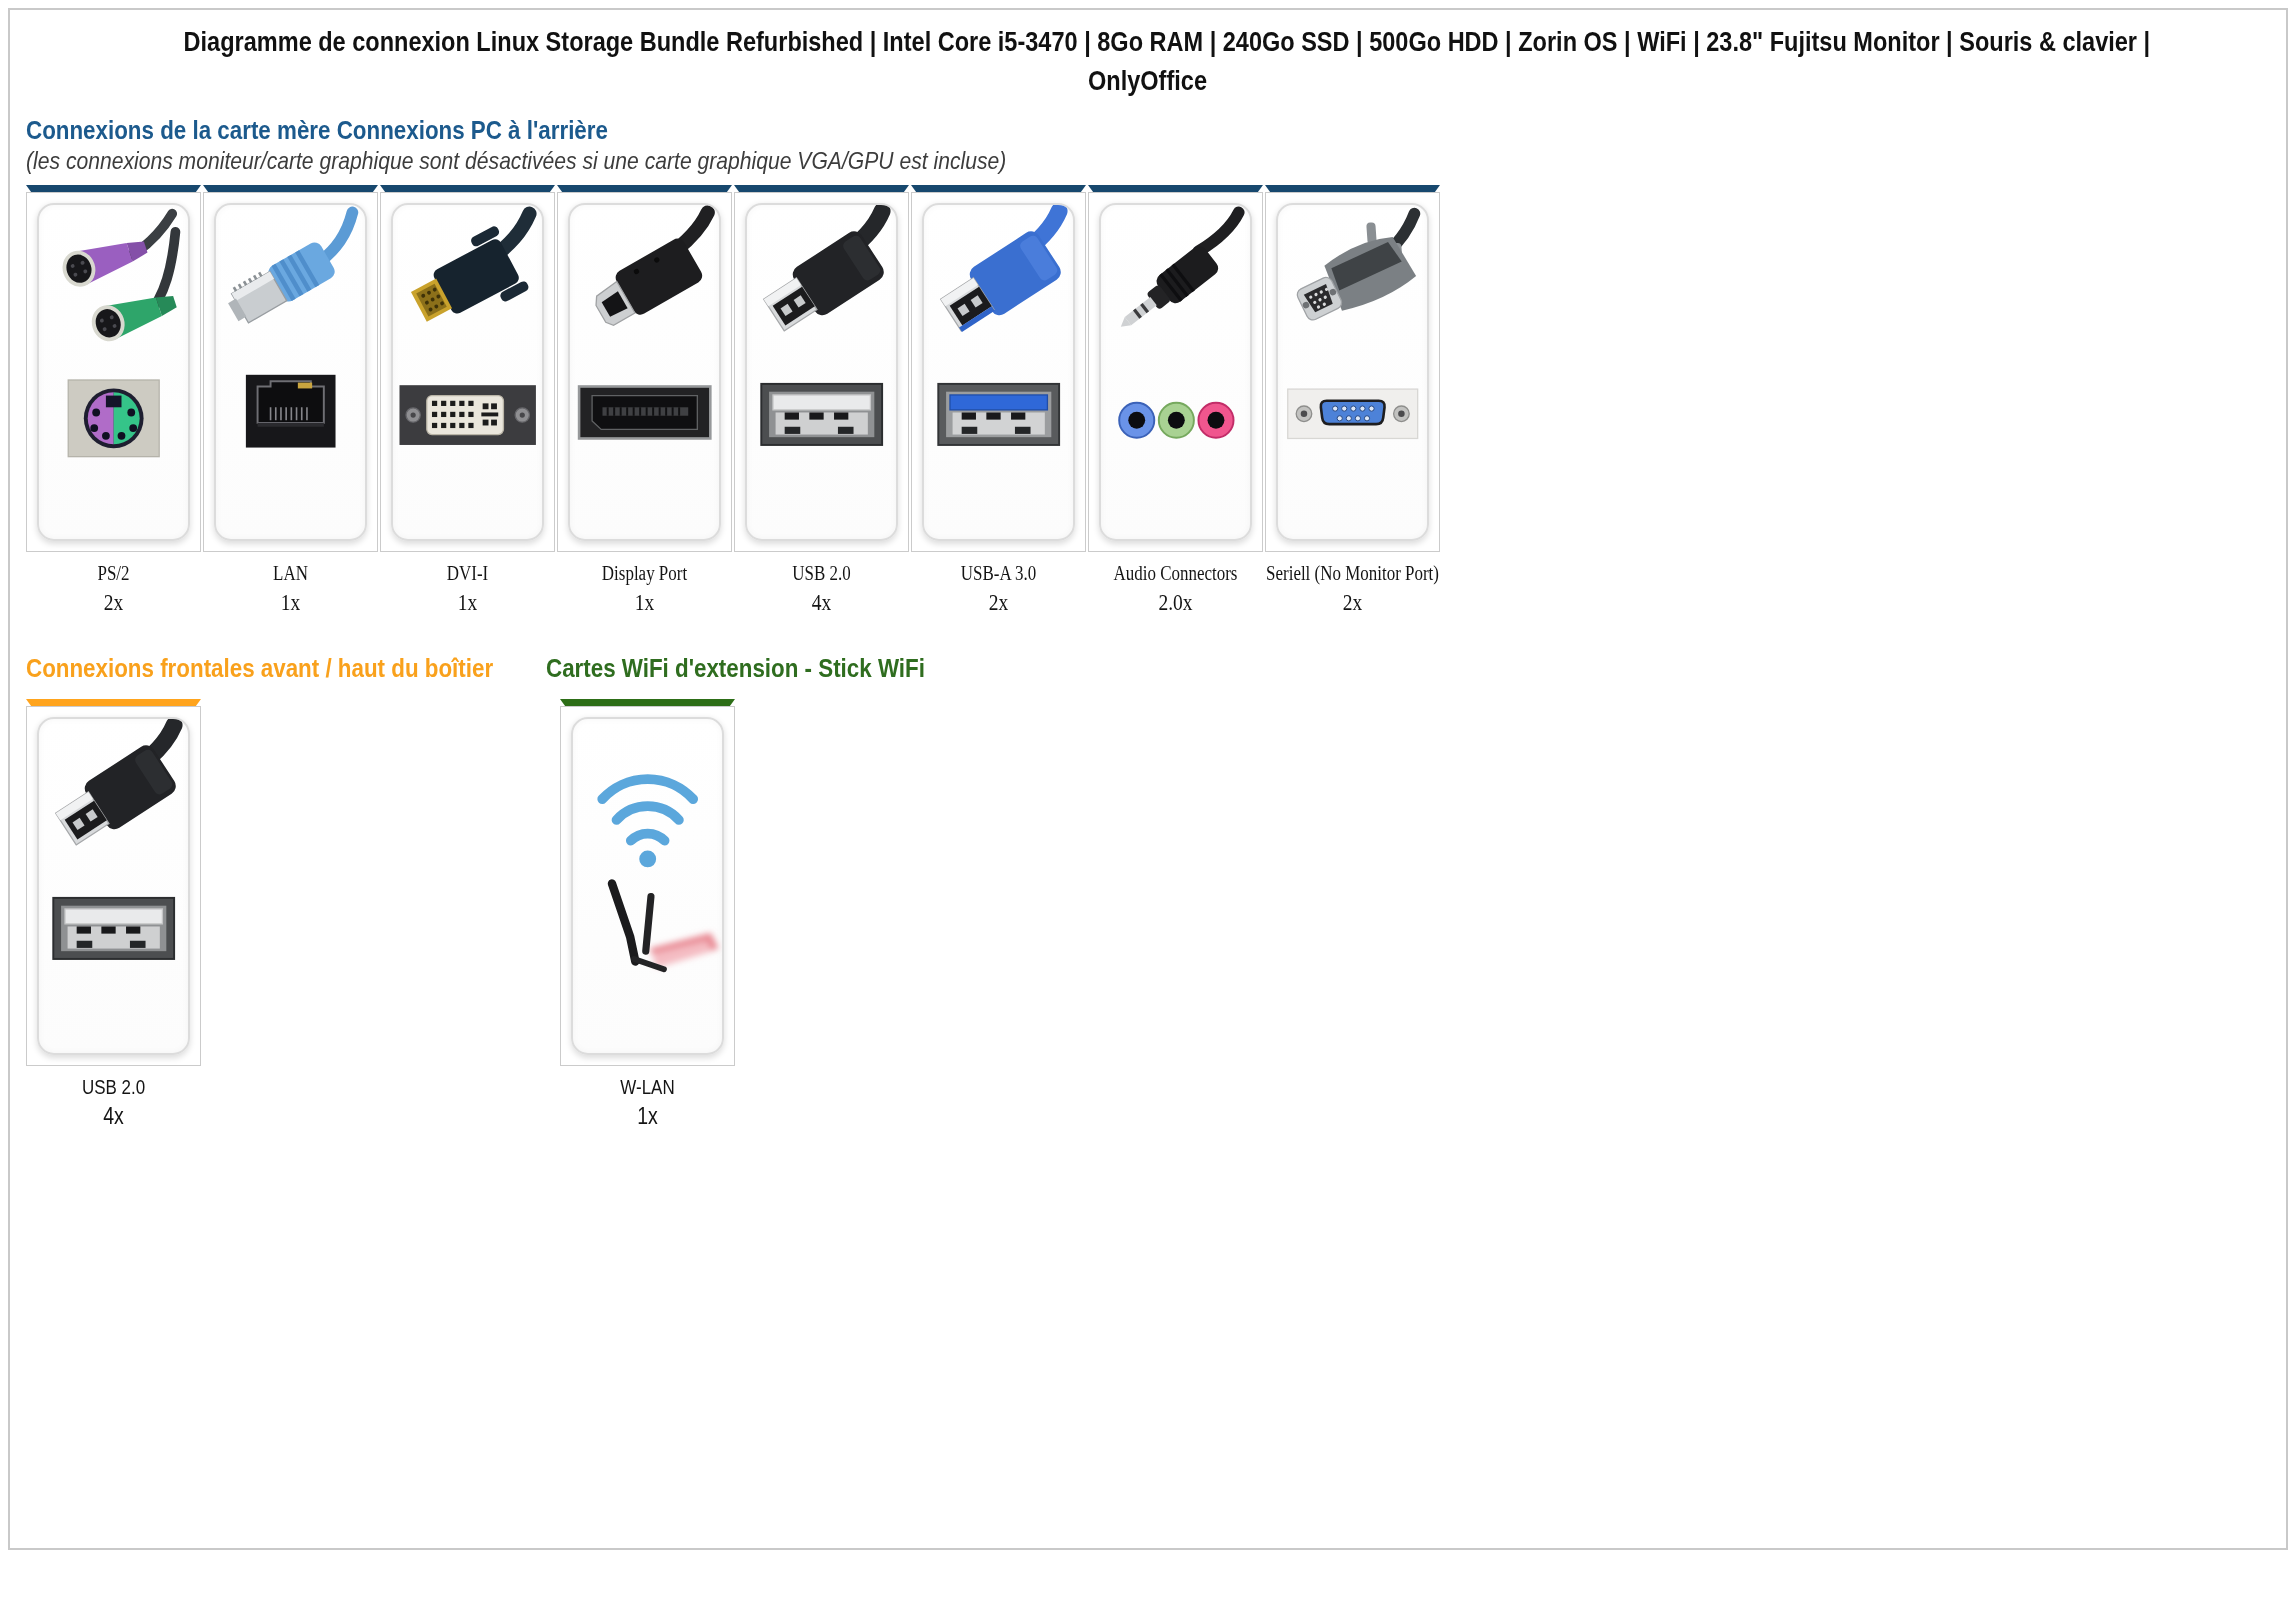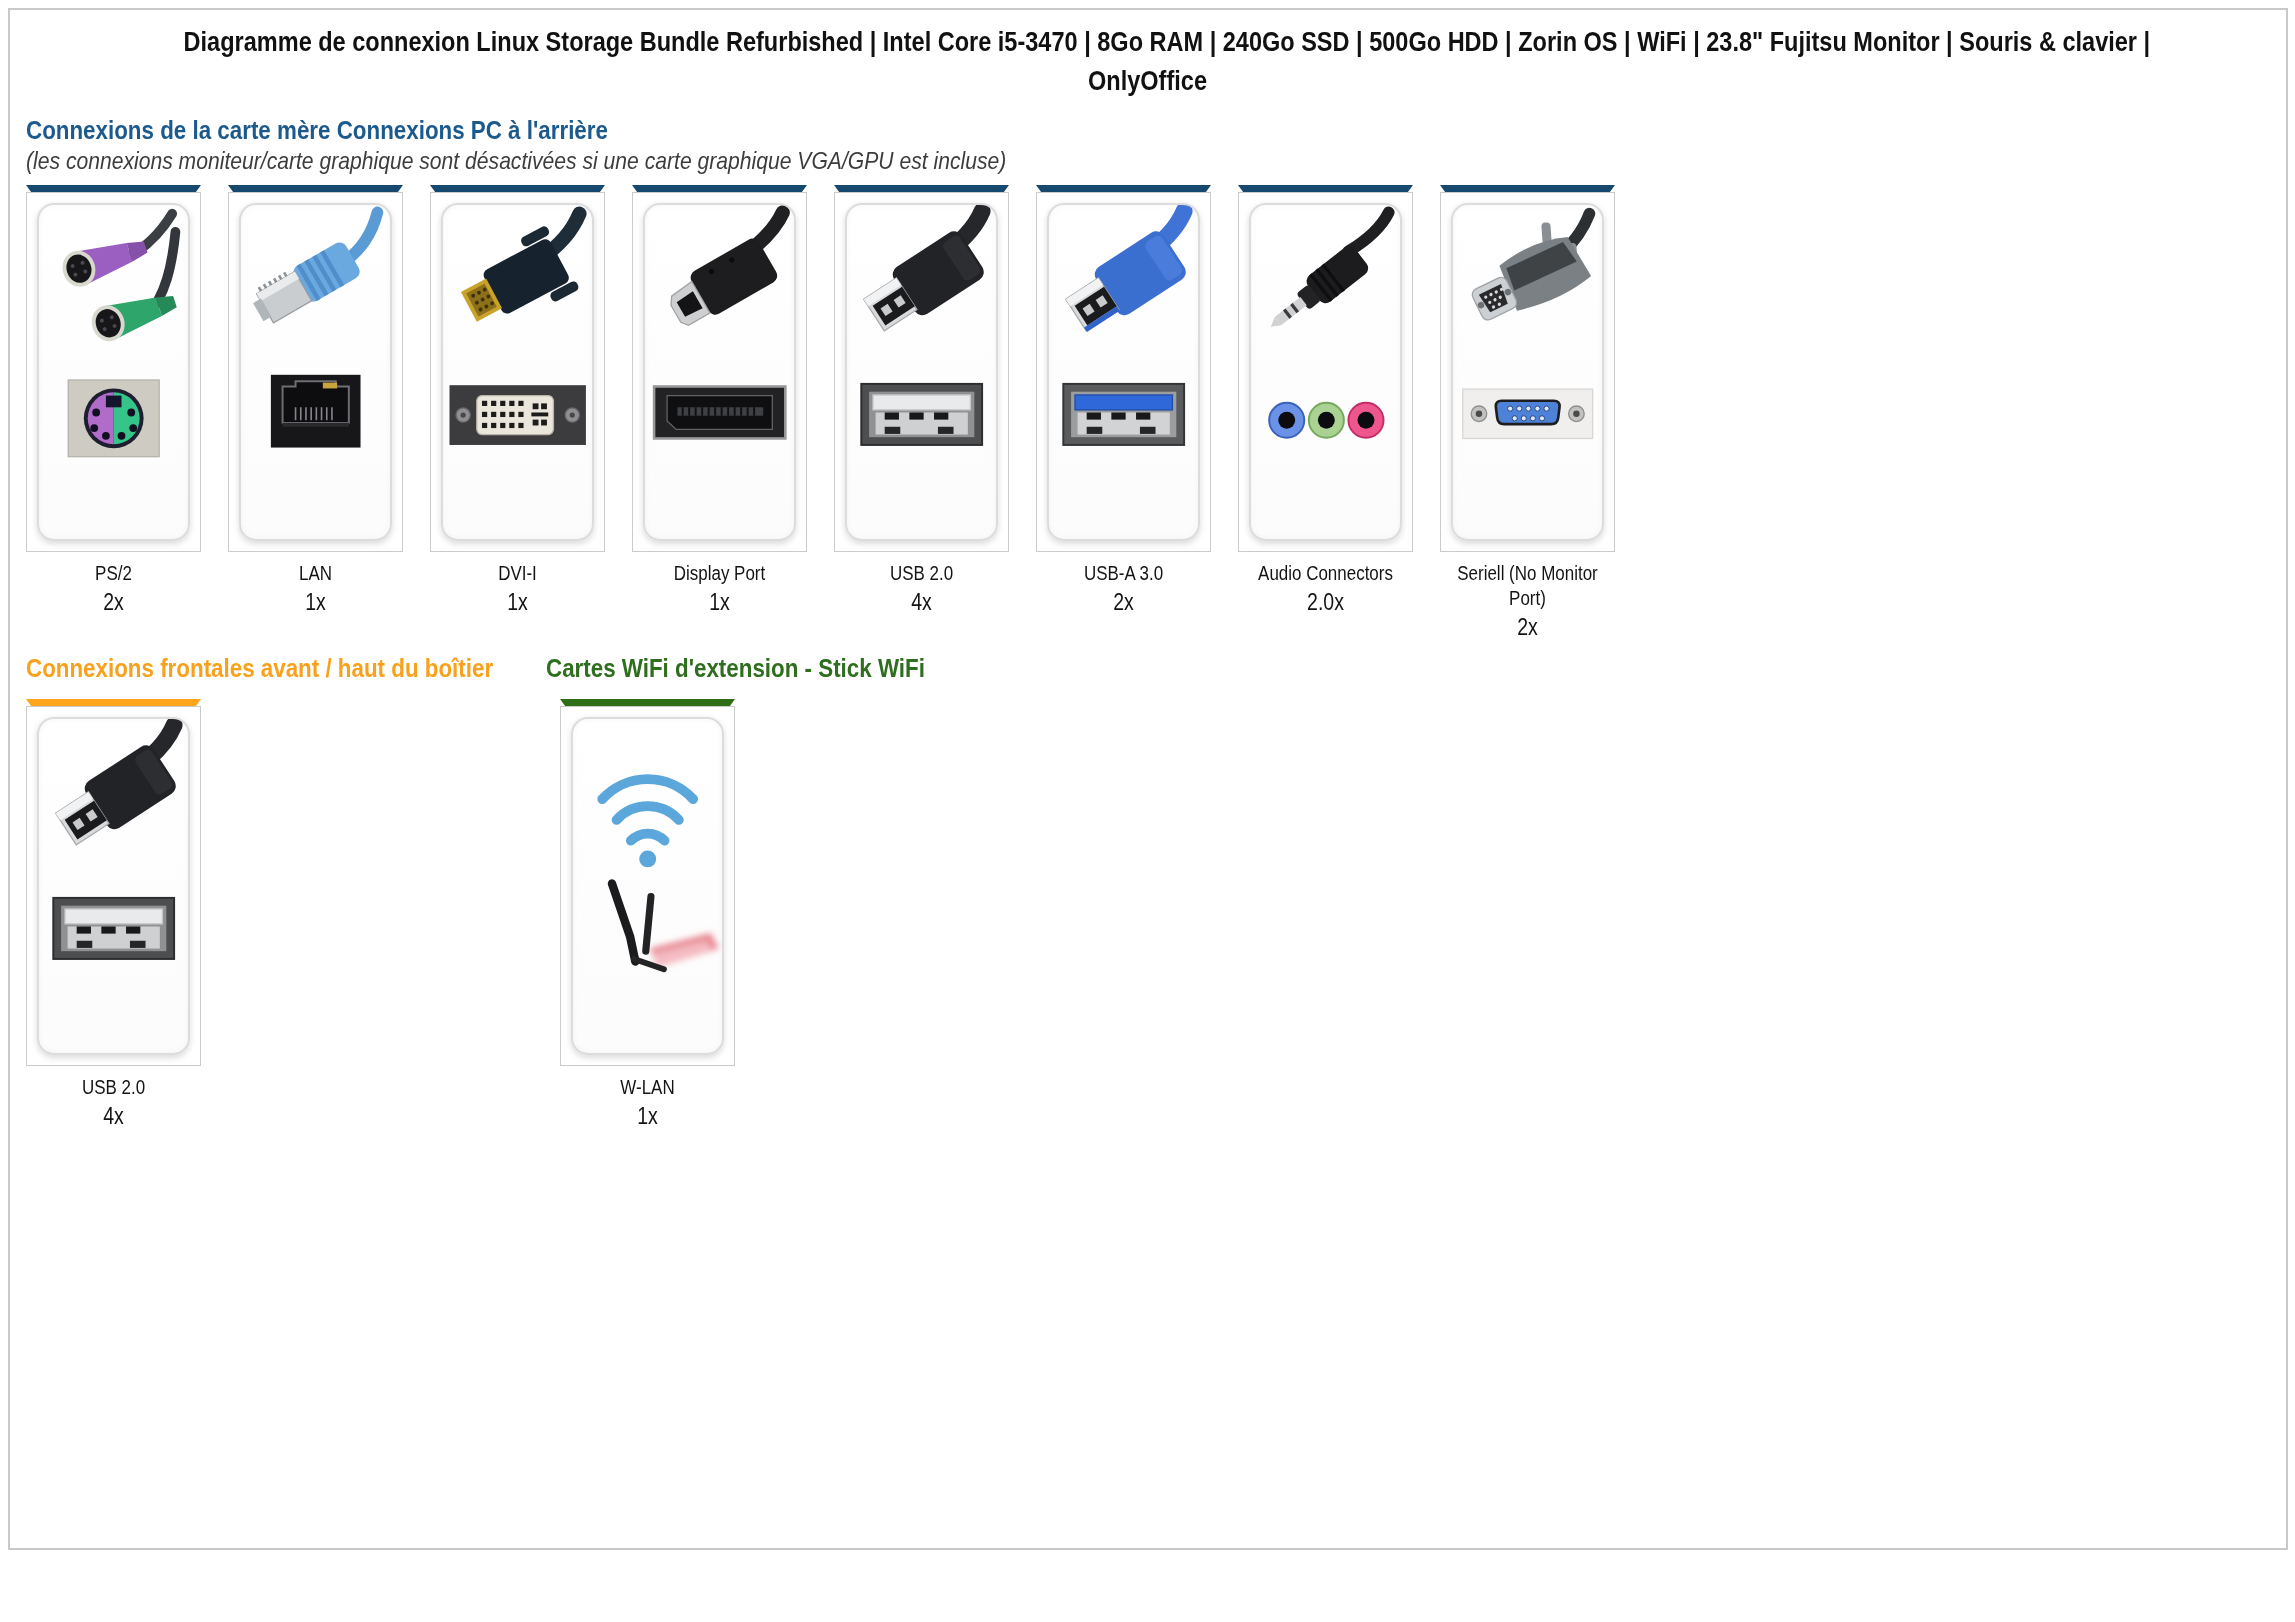--- a/index.html
+++ b/index.html
@@ -20,21 +20,21 @@
     position:absolute;font-weight:bold;font-size:26px;line-height:30px;
     white-space:nowrap;transform:scaleX(.86);transform-origin:0 50%;
   }
   .heading-rear{left:26px;top:115px;}
   .heading-front{left:26px;top:653px;}
   .heading-wifi{left:546px;top:653px;}
   .note{
     position:absolute;left:26px;top:147px;font-style:italic;font-size:24px;line-height:27.5px;
     color:#3d3d3d;white-space:nowrap;transform:scaleX(.88);transform-origin:0 50%;
   }
-  .rear-row{position:absolute;left:26px;top:185px;display:flex;gap:27px;}
+  .rear-row{position:absolute;left:26px;top:185px;display:flex;gap:2px;font-family:Liberation Serif, serif;}
   .cell{width:175px;}
   .cell-front{position:absolute;left:26px;top:699px;}
   .cell-wifi{position:absolute;left:560px;top:699px;}
   .bar{
     height:7.2px;width:175px;background:#17486e;
     clip-path:polygon(0 0,100% 0,97% 100%,3% 100%);
   }
   .card{
     box-sizing:border-box;width:175px;height:360px;background:#ffffff;
     border:1.3px solid #cbcbcb;padding:9.8px;

